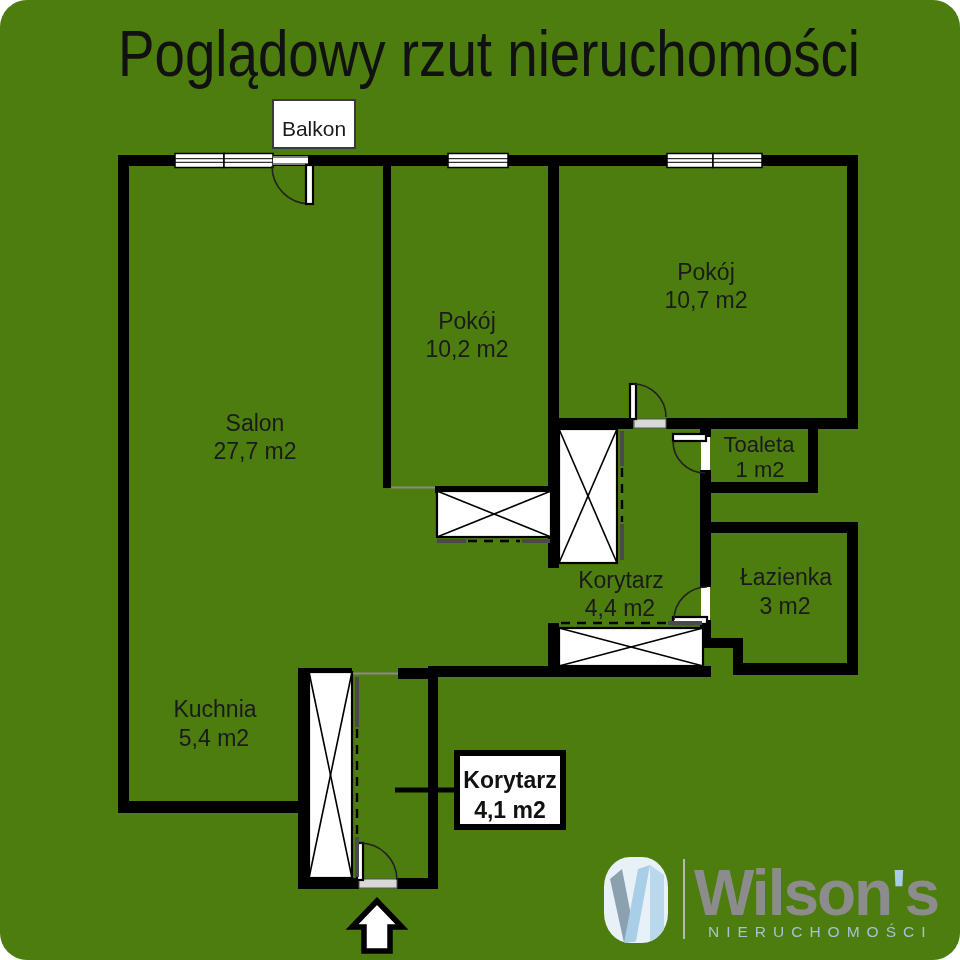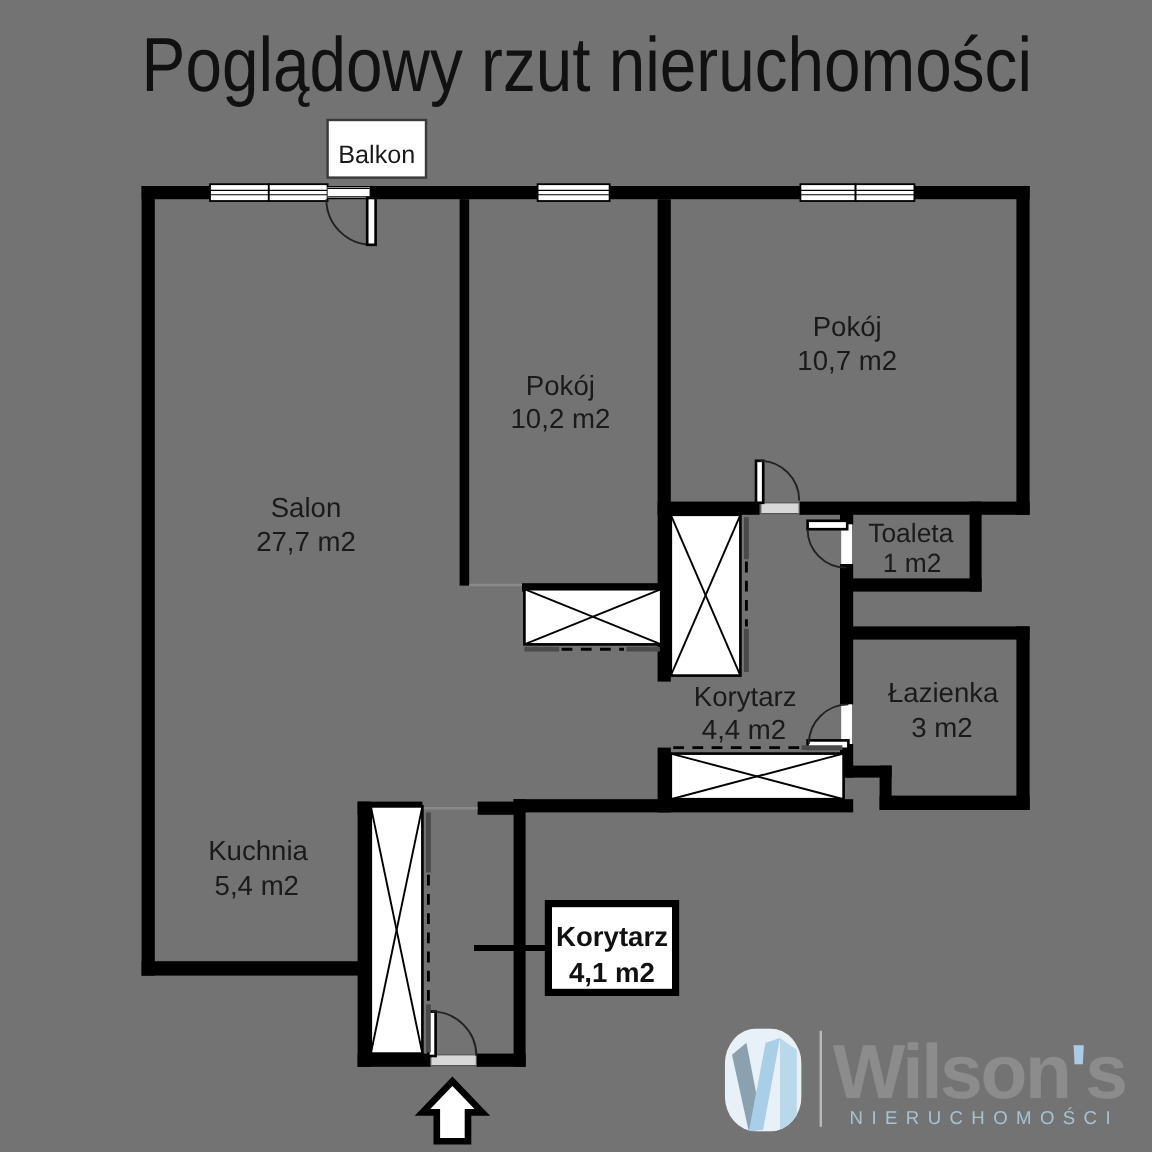--- a/index.html
+++ b/index.html
@@ -1,17 +1,17 @@
 <!DOCTYPE html>
 <html><head>
 <meta charset="utf-8">
 <style>
   html,body{margin:0;padding:0;background:#ffffff;}
-  .page{position:relative;width:960px;height:960px;background:#737373;overflow:hidden;
-        font-family:"Liberation Sans", sans-serif;}
+  .page{position:relative;width:960px;height:960px;background:#4d7c0f;overflow:hidden;
+        font-family:"Liberation Sans", sans-serif;border-radius:27px;}
   svg{display:block;}
   text{font-family:"Liberation Sans", sans-serif;}
   .room-name{font-size:23px;fill:#1a1a1a;}
   .room-name.small{font-size:22px;}
   .title-text{font-size:64px;fill:#111111;}
   .balkon-text{font-size:21px;fill:#1a1a1a;}
   .boxed-label{font-size:23px;fill:#111111;font-weight:bold;}
   .logo-main{font-size:64px;font-weight:bold;letter-spacing:-2px;}
   .logo-sub{font-size:15.5px;letter-spacing:7px;}
   .wall{fill:#000000;}

